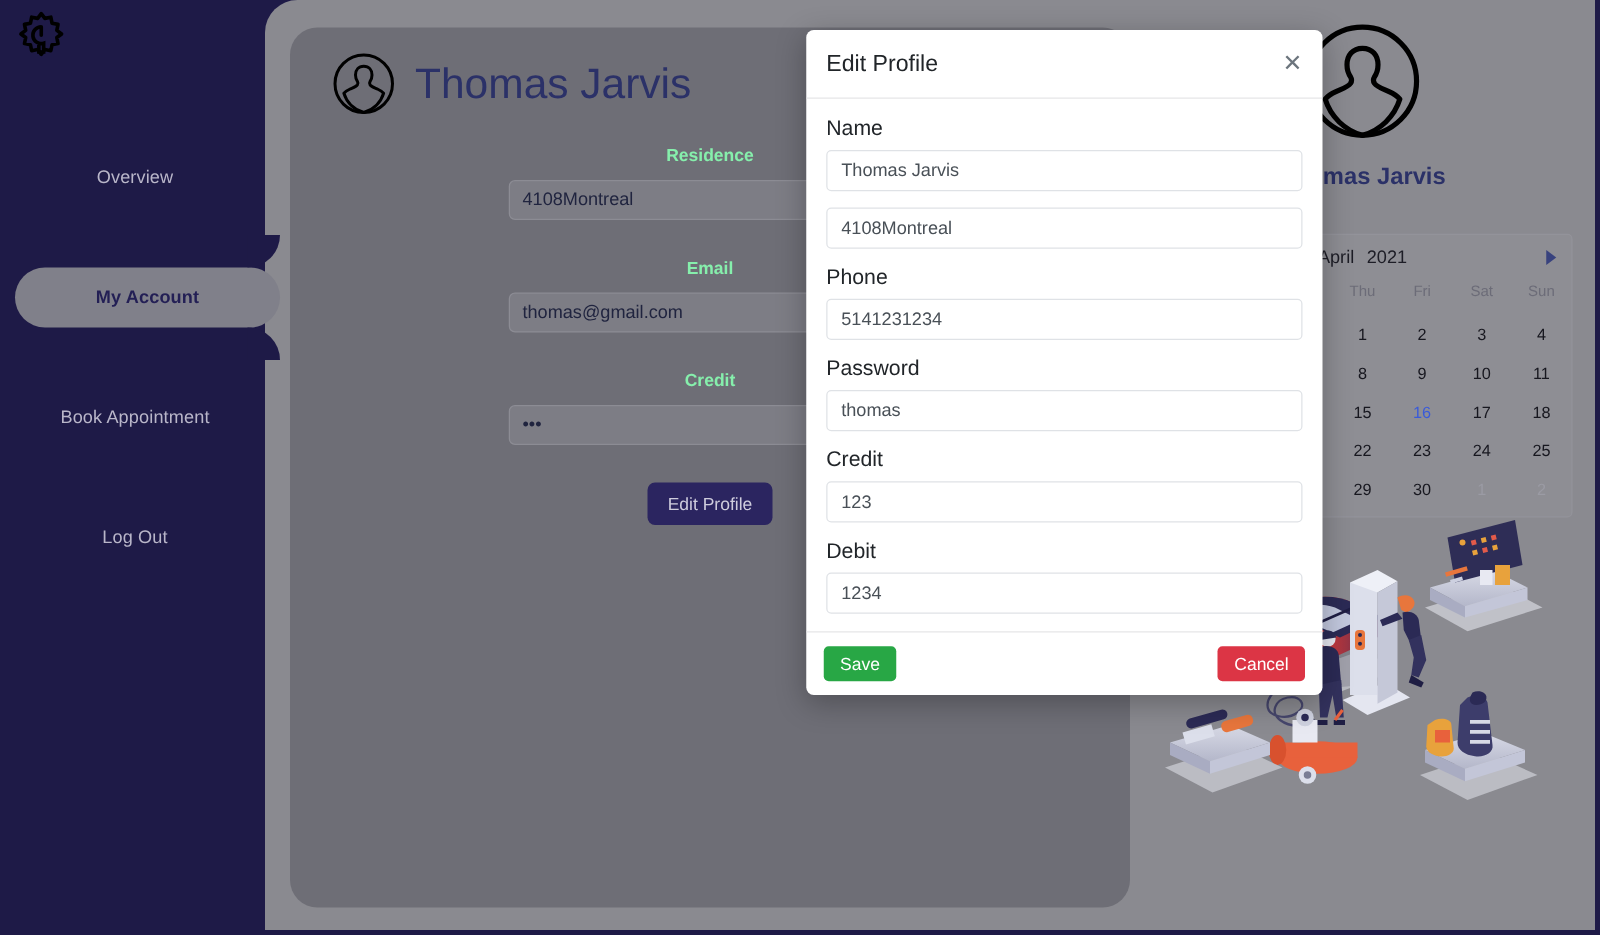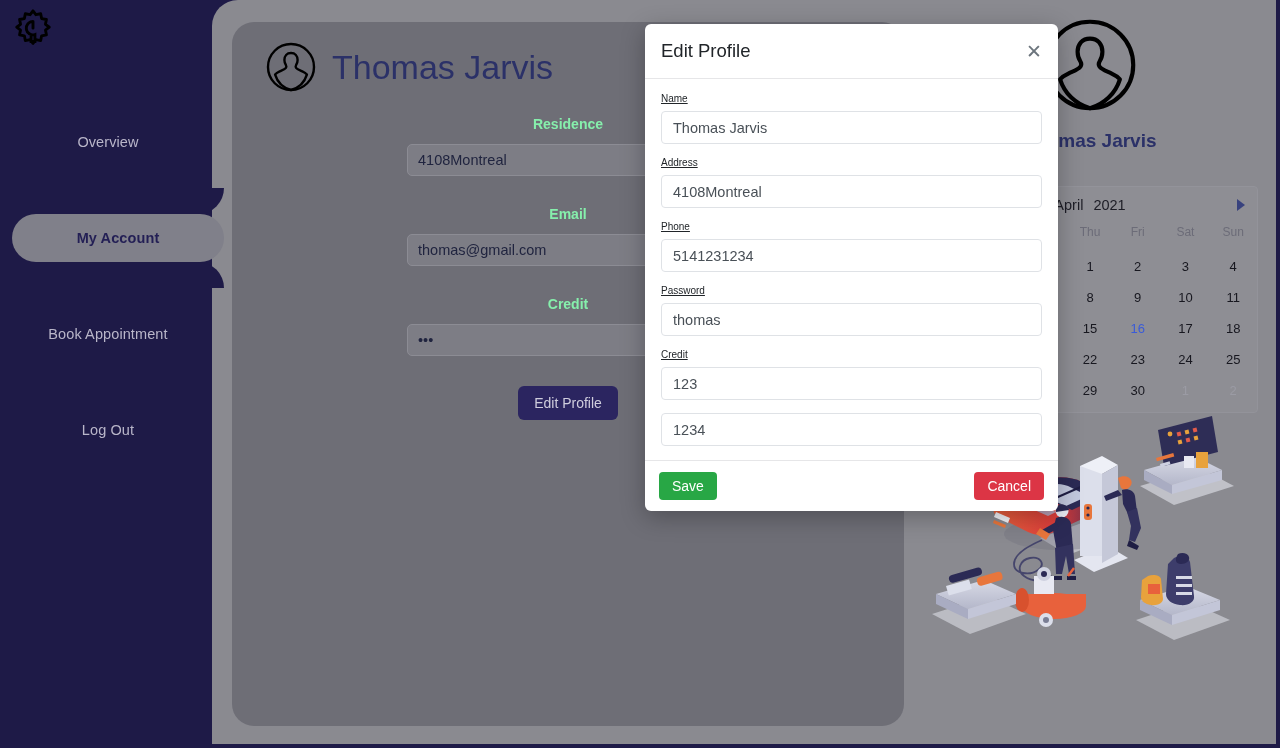--- a/index.html
+++ b/index.html
@@ -271,24 +271,23 @@
     color: #6c757d;
     cursor: pointer;
     line-height: 1;
     font-family: inherit;
   }
 
   .modal-body { padding: 14px 16px 10px; }
 
   .m-label {
     display: block;
-    font-size: 10px;
+    font-size: 17px;
     color: #212529;
     margin-bottom: 7px;
-    text-decoration: underline;
   }
 
   .m-input {
     display: block;
     width: 100%;
     height: 33px;
     border: 1px solid #dfe2e6;
     border-radius: 4px;
     padding: 0 11px;
     font-size: 14.5px;
@@ -571,32 +570,32 @@
     <div class="modal">
       <div class="modal-head">
         <div class="modal-title">Edit Profile</div>
         <button class="modal-close">✕</button>
       </div>
 
       <div class="modal-body">
         <label class="m-label">Name</label>
         <input class="m-input" value="Thomas Jarvis" style="">
 
-        <label class="m-label">Address</label>
         <input class="m-input" value="4108Montreal" style="">
 
         <label class="m-label">Phone</label>
         <input class="m-input" value="5141231234" style="">
 
         <label class="m-label">Password</label>
         <input class="m-input" value="thomas" style="">
 
         <label class="m-label">Credit</label>
         <input class="m-input" value="123" style="">
 
+        <label class="m-label">Debit</label>
         <input class="m-input" value="1234" style="">
       </div>
 
       <div class="modal-foot">
         <button class="btn btn-save">Save</button>
         <button class="btn btn-cancel">Cancel</button>
       </div>
     </div>
 
   </div>

